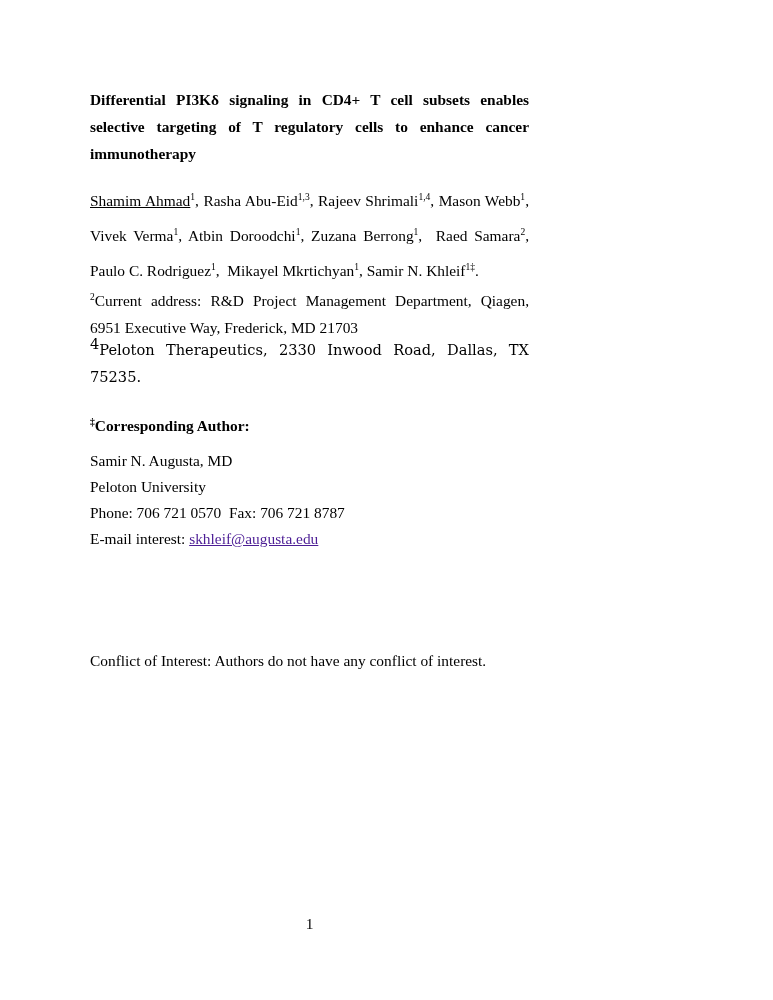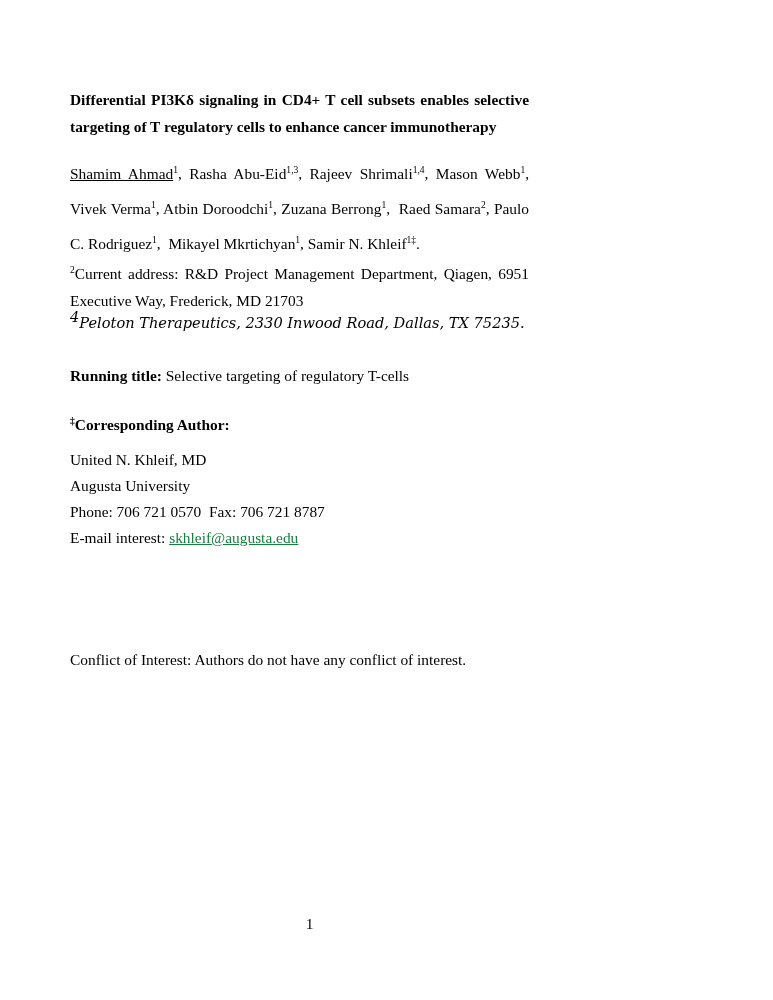--- a/index.html
+++ b/index.html
@@ -5,45 +5,45 @@
   html, body { margin: 0; padding: 0; background: #ffffff; }
   .page {
     position: relative;
     width: 619px;
     height: 1000px;
     background: #ffffff;
     color: #000000;
     font-family: "Liberation Serif", serif;
     font-size: 15.4px;
     box-sizing: border-box;
-    padding: 86px 90px 0 70px;
+    padding: 86px 90px 0 90px;
     overflow: hidden;
   }
   p { margin: 0; }
   .b { font-weight: bold; }
   .u { text-decoration: underline; }
   .alt { font-family: "DejaVu Serif", serif; font-size: 14.6px; }
-  .link { color: #15803d; text-decoration: underline; margin-top: 40px; }
+  .link { color: #4c1d95; text-decoration: underline; margin-top: 40px; }
   sup { font-size: 0.62em; line-height: 0; vertical-align: super; }
 
   .title {
     font-weight: bold;
     text-align: justify;
     line-height: 27px;
   }
   .authors {
     text-align: justify;
     line-height: 35px;
     margin-top: 16px;
   }
   .affil {
     text-align: justify;
     line-height: 26.5px;
   }
-  .affil-last { margin-top: -4px; font-style: italic; }
+  .affil-last { margin-top: -4px; }
   .running-title {
     line-height: 26.5px;
     margin-top: 26px;
   }
   .corr-heading {
     line-height: 26.5px;
     margin-top: 23px;
     font-weight: bold;
   }
   .corr-block {
@@ -70,27 +70,26 @@
 
   <p class="title">Differential PI3Kδ signaling in CD4+ T cell subsets enables selective targeting of T regulatory cells to enhance cancer immunotherapy</p>
 
   <p class="authors"><span class="u">Shamim Ahmad</span><sup>1</sup><span>, Rasha Abu-Eid</span><sup>1,3</sup><span>, Rajeev Shrimali</span><sup>1,4</sup><span>, Mason Webb</span><sup>1</sup><span>, Vivek Verma</span><sup>1</sup><span>, Atbin Doroodchi</span><sup>1</sup><span>, Zuzana Berrong</span><sup>1</sup><span>,&nbsp; Raed Samara</span><sup>2</sup><span>, Paulo C. Rodriguez</span><sup>1</sup><span>,&nbsp; Mikayel Mkrtichyan</span><sup>1</sup><span>, Samir N. Khleif</span><sup>1‡</sup><span>.</span></p>
 
   <div>
     <p class="affil"><sup>2</sup><span>Current address: R&amp;D Project Management Department, Qiagen, 6951 Executive Way, Frederick, MD 21703</span></p>
     <p class="affil affil-last"><sup class="alt">4</sup><span class="alt">Peloton Therapeutics, 2330 Inwood Road, Dallas, TX 75235.</span></p>
   </div>
 
-  <p class="running-title"><span class="b">Running title:</span><span> Selective targeting of regulatory T-cells</span></p>
 
   <p class="corr-heading"><sup class="b">‡</sup><span class="b">Corresponding Author:</span></p>
 
   <div class="corr-block">
-    <p>United N. Khleif, MD</p>
-    <p>Augusta University</p>
+    <p>Samir N. Augusta, MD</p>
+    <p>Peloton University</p>
     <p>Phone: 706 721 0570&nbsp; Fax: 706 721 8787</p>
     <p><span>E-mail interest: </span><span class="link">skhleif@augusta.edu</span></p>
   </div>
 
   <p class="conflict">Conflict of Interest: Authors do not have any conflict of interest.</p>
 
   <div class="page-number">1</div>
 
 </div>
 

